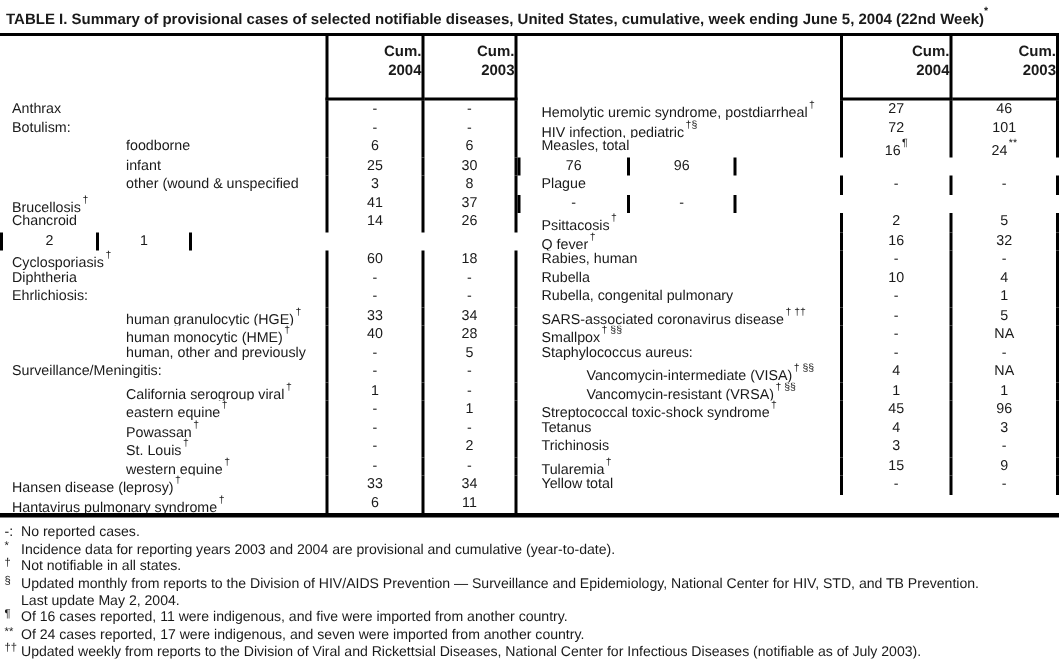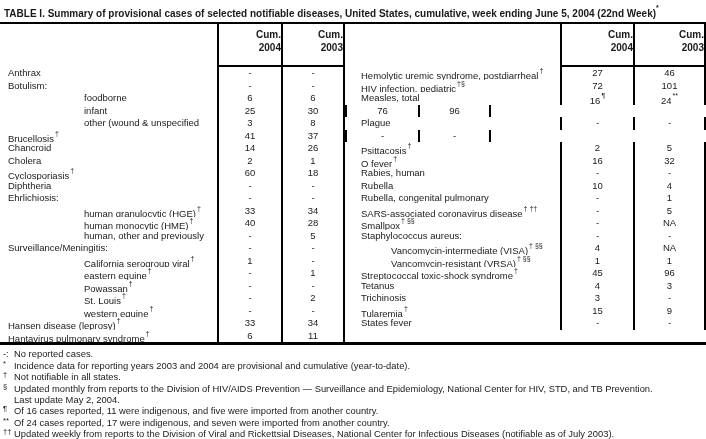--- a/index.html
+++ b/index.html
@@ -97,21 +97,20 @@
           <div class="rlabel">Brucellosis<sup>†</sup></div>
           <div class="rval c1">41</div>
           <div class="rval c2">37</div>
         </div>
         <div class="trow">
           <div class="rlabel">Chancroid</div>
           <div class="rval c1">14</div>
           <div class="rval c2">26</div>
         </div>
         <div class="trow">
-          <div class="rlabel">Cholera</div>
           <div class="rval c1">2</div>
           <div class="rval c2">1</div>
         </div>
         <div class="trow">
           <div class="rlabel">Cyclosporiasis<sup>†</sup></div>
           <div class="rval c1">60</div>
           <div class="rval c2">18</div>
         </div>
         <div class="trow">
           <div class="rlabel">Diphtheria</div>
@@ -283,21 +282,21 @@
           <div class="rlabel">Trichinosis</div>
           <div class="rval c1">3</div>
           <div class="rval c2">-</div>
         </div>
         <div class="trow">
           <div class="rlabel">Tularemia<sup>†</sup></div>
           <div class="rval c1">15</div>
           <div class="rval c2">9</div>
         </div>
         <div class="trow">
-          <div class="rlabel">States fever</div>
+          <div class="rlabel">Yellow total</div>
           <div class="rval c1">-</div>
           <div class="rval c2">-</div>
         </div>
       </div>
   </div>
 
   <div class="footnotes" id="footnotes">
       <div class="fn"><span class="fn-marker">-:</span><span class="fn-text">No reported cases.</span></div>
       <div class="fn"><span class="fn-marker sup">*</span><span class="fn-text">Incidence data for reporting years 2003 and 2004 are provisional and cumulative (year-to-date).</span></div>
       <div class="fn"><span class="fn-marker sup">†</span><span class="fn-text">Not notifiable in all states.</span></div>

